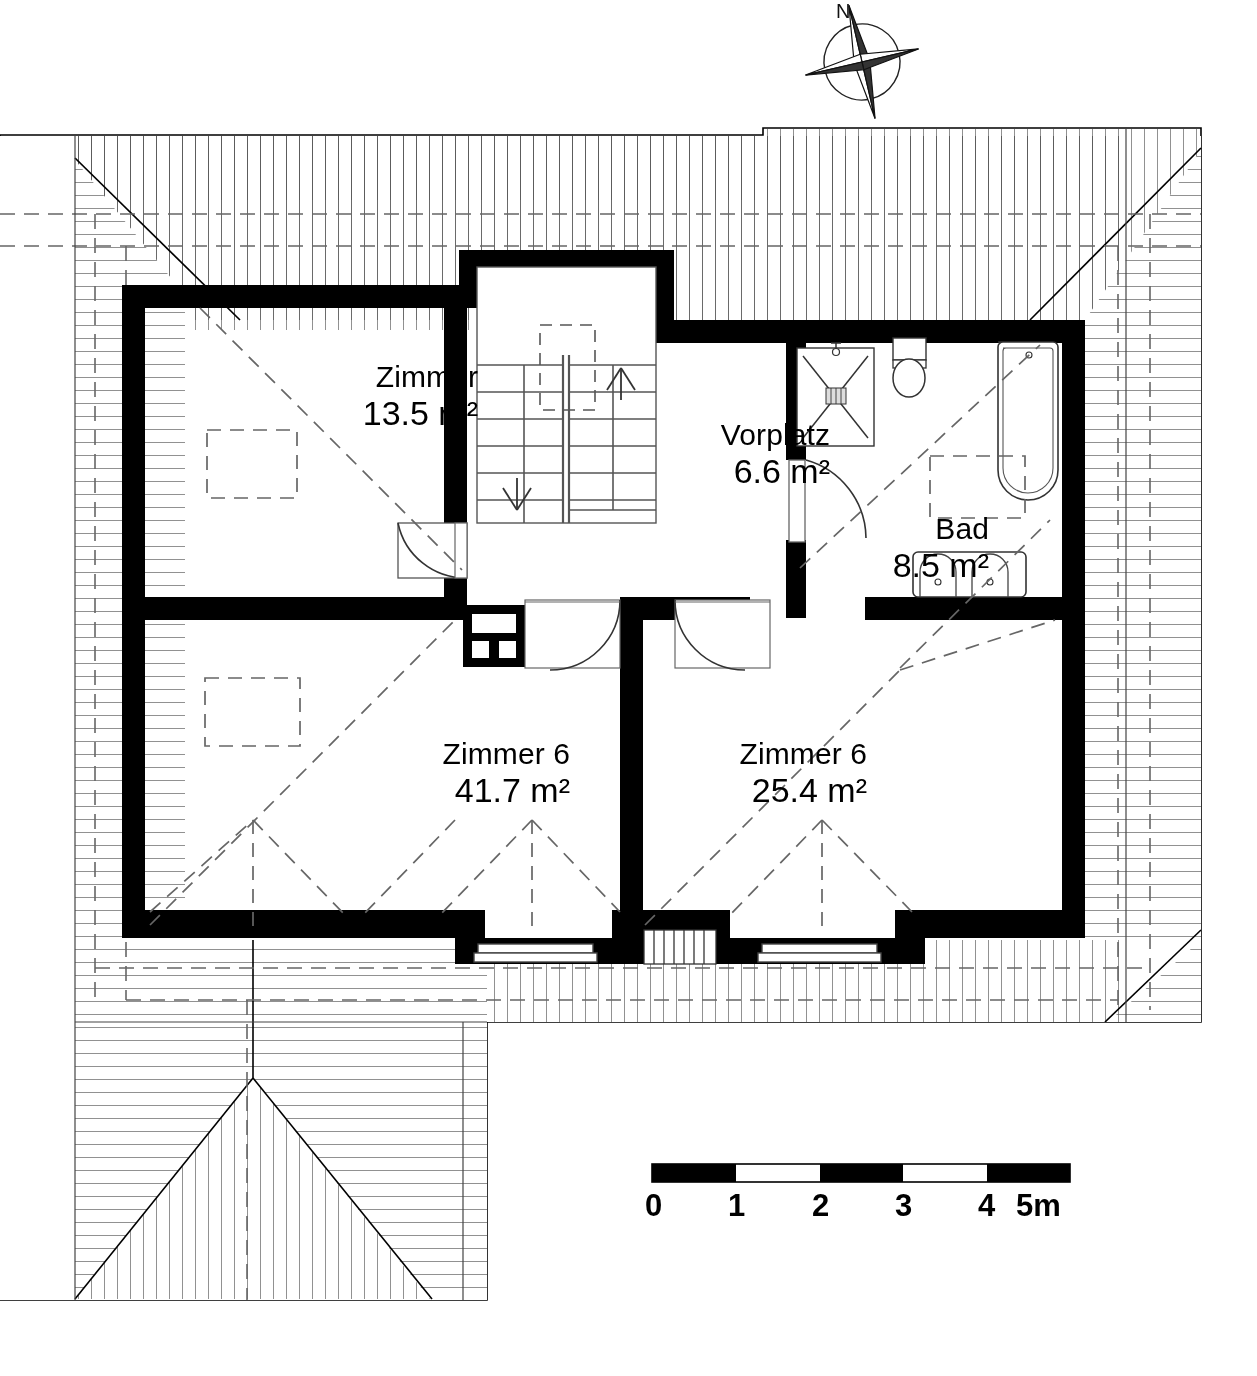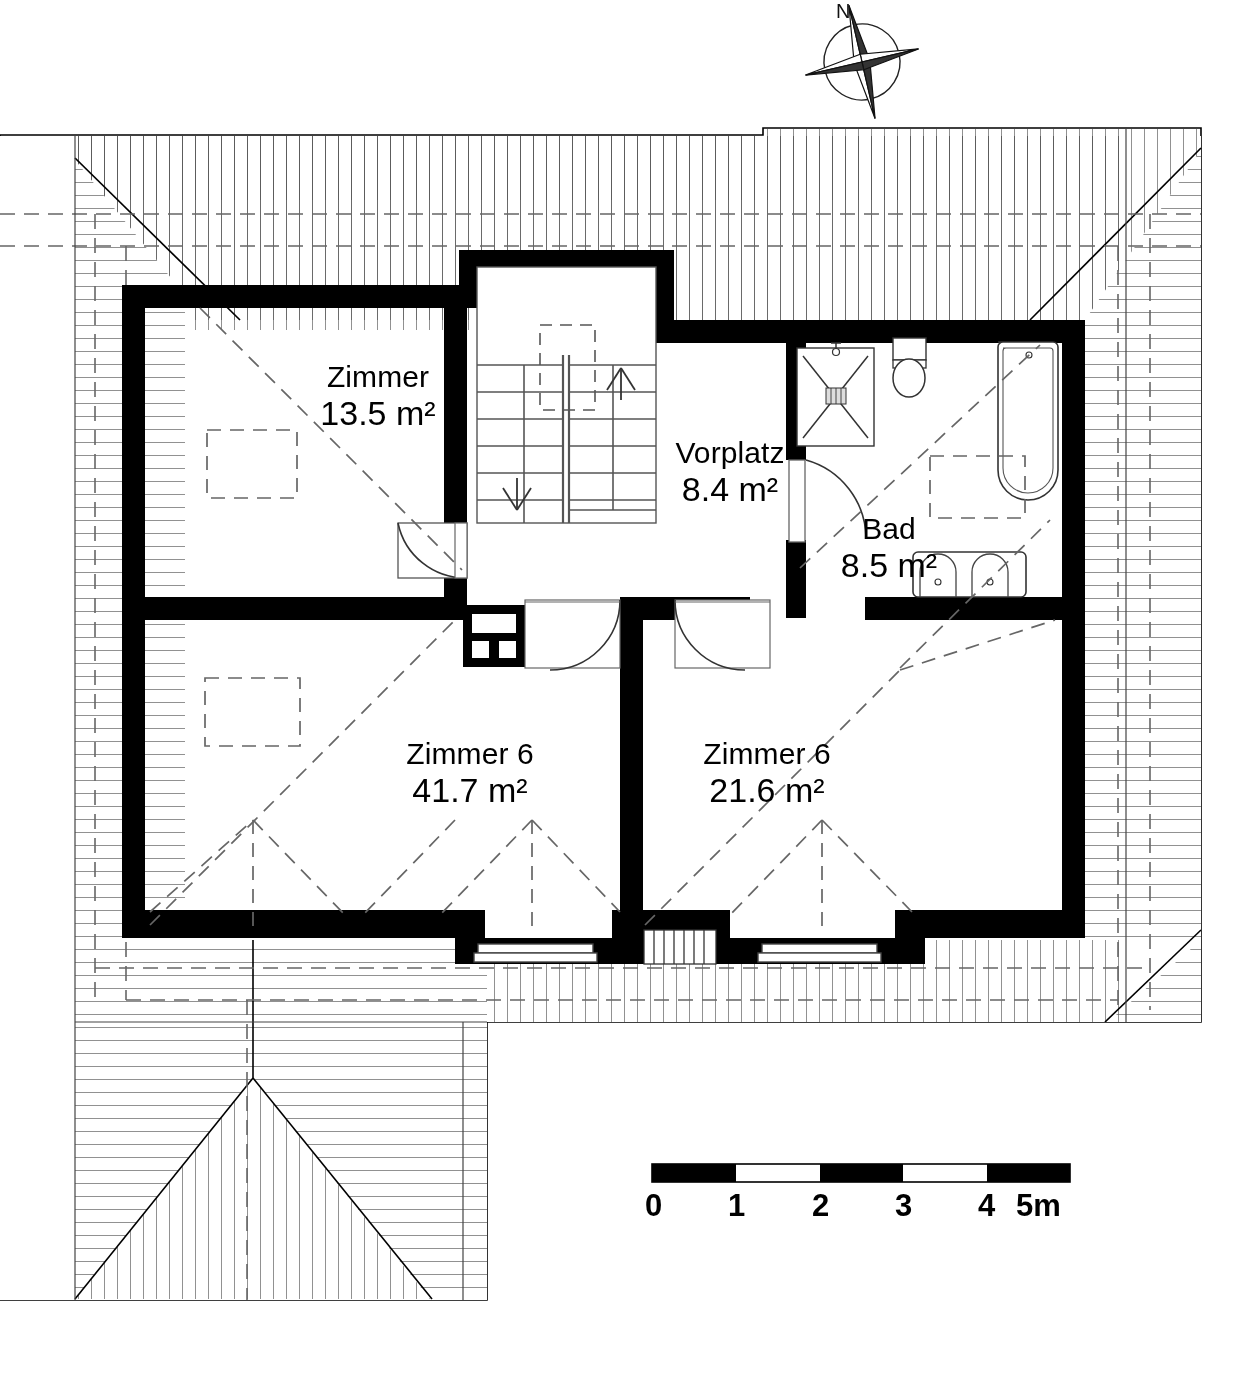--- a/index.html
+++ b/index.html
@@ -1,19 +1,19 @@
 <!DOCTYPE html>
 <html><head>
 <meta charset="utf-8">
 <style>
   html,body{margin:0;padding:0;background:#ffffff;}
   body{font-family:"Liberation Sans", sans-serif;}
   #stage{position:relative;width:1257px;height:1376px;background:#ffffff;overflow:hidden;}
   #plan{position:absolute;left:0;top:0;width:1257px;height:1376px;}
-  .lbl{position:absolute;text-align:center;color:#000;line-height:1.12;white-space:nowrap;}
+  .lbl{position:absolute;text-align:right;color:#000;line-height:1.12;white-space:nowrap;}
   .lbl .nm{font-size:30px;letter-spacing:.1px;}
   .lbl .ar{font-size:34px;}
   .scalenum{position:absolute;font-size:31px;font-weight:bold;color:#000;}
 </style>
 </head>
 <body>
 
 <div id="stage">
 
 <svg id="plan" viewBox="0 0 1257 1376">
@@ -351,38 +351,38 @@
     <rect x="820" y="1164" width="83" height="18" fill="#000"></rect>
     <rect x="987" y="1164" width="83" height="18" fill="#000"></rect>
   </g>
 </svg>
 
 <div class="lbl" style="left:278px;top:360px;width:200px;">
   <div class="nm">Zimmer</div>
   <div class="ar">13.5 m²</div>
 </div>
 
-<div class="lbl" style="left:630px;top:418px;width:200px;margin-top:18px;">
+<div class="lbl" style="left:630px;top:418px;width:200px;">
   <div class="nm">Vorplatz</div>
-  <div class="ar">8.4 m²</div>
+  <div class="ar">6.6 m²</div>
 </div>
 
 <div class="lbl" style="left:789px;top:512px;width:200px;">
   <div class="nm">Bad</div>
   <div class="ar">8.5 m²</div>
 </div>
 
 <div class="lbl" style="left:370px;top:737px;width:200px;">
   <div class="nm">Zimmer 6</div>
   <div class="ar">41.7 m²</div>
 </div>
 
 <div class="lbl" style="left:667px;top:737px;width:200px;">
   <div class="nm">Zimmer 6</div>
-  <div class="ar">21.6 m²</div>
+  <div class="ar">25.4 m²</div>
 </div>
 
 <div style="position:absolute;left:836px;top:0px;font-size:20px;color:#111;">
   <span>N</span>
 </div>
 
 <div class="scalenum" style="left:645px;top:1188px;"><span>0</span></div>
 <div class="scalenum" style="left:728px;top:1188px;"><span>1</span></div>
 <div class="scalenum" style="left:812px;top:1188px;"><span>2</span></div>
 <div class="scalenum" style="left:895px;top:1188px;"><span>3</span></div>

